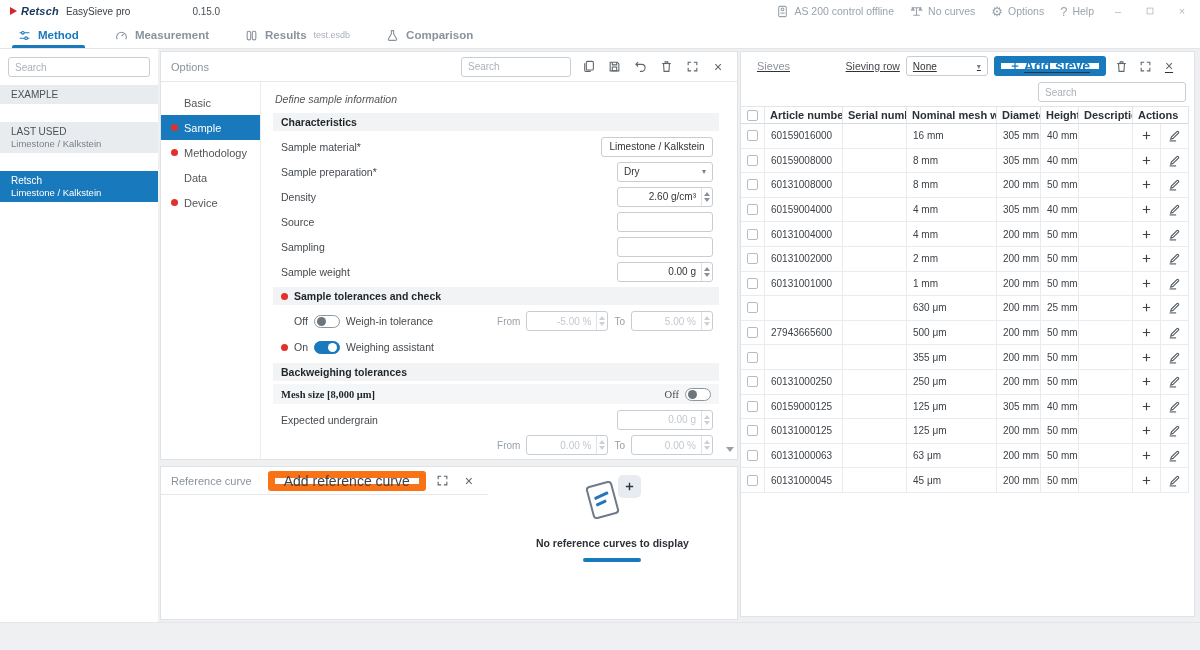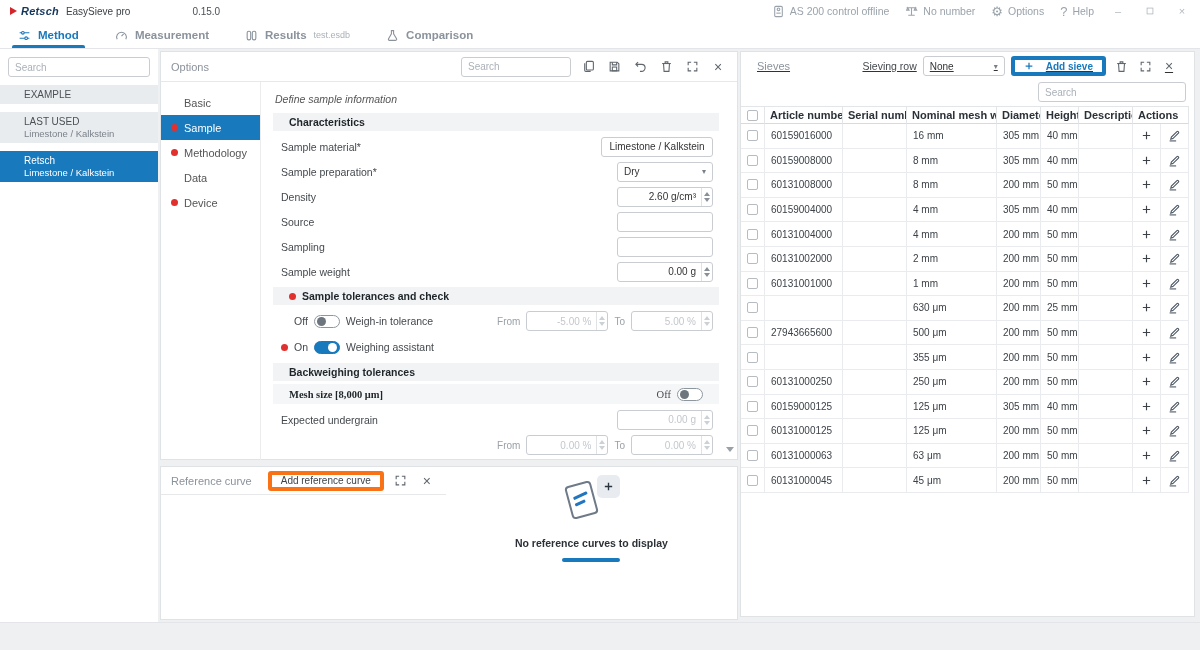--- a/index.html
+++ b/index.html
@@ -51,21 +51,21 @@
   .select-field { display:flex; align-items:center; justify-content:space-between; height:20px; border:1px solid #c9cdd2; border-radius:3px; background:#fff; padding:0 6px; font-size:10px; color:#333; cursor:pointer; }
   .chev { font-size:8px; color:#778088; }
   .w82 { width:82px; } .w96 { width:96px; } .w112 { width:112px; }
   .center { text-align:center; }
   .spacer { flex:1; }
   .checkbox { width:11px; height:11px; border:1px solid #b6bcc2; border-radius:2px; background:#fff; display:inline-block; cursor:pointer; }
 
   
   .sidebar { position:absolute; left:0; top:49px; width:158px; bottom:28px; background:#fff; }
   .sidebar .search-wrap { padding:8px; }
-  .sb-item { background:#e9ecef; margin:0 0 8px 0; padding:4px 24px; cursor:pointer; }
+  .sb-item { background:#e9ecef; margin:0 0 18px 0; padding:4px 11px; cursor:pointer; }
   .sb-item .sb-title { font-size:10px; color:#4a5055; }
   .sb-item .sb-sub { font-size:9.5px; color:#7a828a; margin-top:1px; }
   .sb-item .sb-sub:empty { display:none; }
   .sb-item.selected { background:#1879bd; }
   .sb-item.selected .sb-title, .sb-item.selected .sb-sub { color:#fff; }
 
   
   .panel { position:absolute; background:#fff; border:1px solid #e0e3e6; }
   .panel-head { height:30px; display:flex; align-items:center; gap:8px; padding:0 10px; border-bottom:1px solid #e6e8ea; }
   .panel-title { font-size:11px; color:#8a929b; flex:0 0 auto; }
@@ -74,33 +74,33 @@
   #options-panel { left:160px; top:51px; width:578px; height:409px; }
   .opt-search { width:110px; margin-left:auto; }
   .opt-body { display:flex; height:378px; }
   .opt-nav { list-style:none; width:100px; border-right:1px solid #ececec; padding-top:8px; flex:0 0 auto; }
   .opt-nav-item { height:25px; display:flex; align-items:center; gap:6px; padding-left:10px; font-size:11px; color:#555; cursor:pointer; }
   .opt-nav-item .dot { visibility:hidden; }
   .opt-nav-item.has-dot .dot { visibility:visible; }
   .opt-nav-item.selected { background:#1879bd; color:#fff; }
   .opt-content { flex:1; padding:8px 18px 0 12px; position:relative; overflow:hidden; }
   .intro { font-style:italic; font-size:10.5px; color:#555; margin:3px 0 8px 2px; }
-  .sec-bar { display:flex; align-items:center; gap:6px; background:#f1f3f5; padding:0 16px; height:18px; font-size:10.5px; font-weight:bold; color:#1f2428; margin:3px 0; }
+  .sec-bar { display:flex; align-items:center; gap:6px; background:#f1f3f5; padding:0 8px; height:18px; font-size:10.5px; font-weight:bold; color:#1f2428; margin:3px 0; }
   .sec-bar.sub { height:20px; background:#f4f6f8;font-family:Liberation Serif, serif; }
   .f-row { display:flex; align-items:center; justify-content:space-between; height:25px; padding:0 6px 0 8px; }
   .f-label { font-size:10.5px; color:#44494e; }
   .t-row { display:flex; align-items:center; gap:6px; height:26px; padding:0 6px 0 8px; font-size:10.5px; color:#44494e; }
   .t-state { font-size:10.5px; color:#44494e; }
   .ft-label { font-size:10px; color:#9aa1a8; }
   .scroll-arrow { position:absolute; right:3px; bottom:8px; width:0; height:0; border-left:4px solid transparent; border-right:4px solid transparent; border-top:5px solid #99a0a7; cursor:pointer; }
 
   
   #reference-panel { left:160px; top:466px; width:578px; height:154px; display:flex; flex-direction:row; }
   #reference-panel .panel-head { height:28px; flex:0 0 auto; }
-  .btn { height:20px; display:inline-flex; align-items:center; gap:12px; padding:0 9px; border:4px solid #f97316; border-radius:3px; background:#fff; font-size:10px; color:#3c4248; cursor:pointer; }
+  .btn { height:20px; display:inline-flex; align-items:center; gap:4px; padding:0 9px; border:7px solid #f97316; border-radius:3px; background:#fff; font-size:14px; color:#3c4248; cursor:pointer; }
   .ref-empty { flex:1; display:flex; flex-direction:column; align-items:center; padding-top:8px; }
   .ref-icon { position:relative; width:62px; height:52px; }
   .ref-badge { position:absolute; right:2px; top:0; width:23px; height:23px; background:#e8ebf0; border-radius:5px; display:flex; align-items:center; justify-content:center; color:#2b3540; }
   .ref-badge svg { width:11px; height:11px; }
   .ref-card { position:absolute; left:8px; top:8px; width:27px; height:34px; background:#fff; border:2px solid #6f7a88; border-radius:4px; transform:rotate(-15deg); }
   .ref-card i { position:absolute; display:block; height:3px; background:#2176bd; border-radius:1px; transform:rotate(-10deg); }
   .ref-card .l1 { left:4px; top:9px; width:15px; }
   .ref-card .l2 { left:4px; top:16px; width:11px; }
   .ref-text { font-size:10.5px; font-weight:bold; color:#2b3137; margin-top:10px; }
   .ref-bar { width:58px; height:4px; background:#1879bd; border-radius:2px; margin-top:9px; }
@@ -145,21 +145,21 @@
           <rect x="5" y="2.5" width="14" height="19" rx="2"></rect>
           <circle cx="12" cy="8" r="2.5"></circle>
           <path d="M8 15h8"></path>
         </svg>
       <span>AS 200 control offline</span>
     </span>
     <span class="status-item">
       <svg viewBox="0 0 24 24" fill="none" stroke="currentColor" stroke-width="2">
           <path d="M12 5v14M6 19h12M3 5h18M5 5l-2 4.5h4.5zM19 5l-2 4.5h4.5z"></path>
         </svg>
-      <span>No number</span>
+      <span>No curves</span>
     </span>
     <span class="status-item">
       <span class="glyph-icon">⚙</span>
       <span>Options</span>
     </span>
     <span class="status-item">
       <span class="glyph-icon">?</span>
       <span>Help</span>
     </span>
     <span class="winbtn">–</span>

